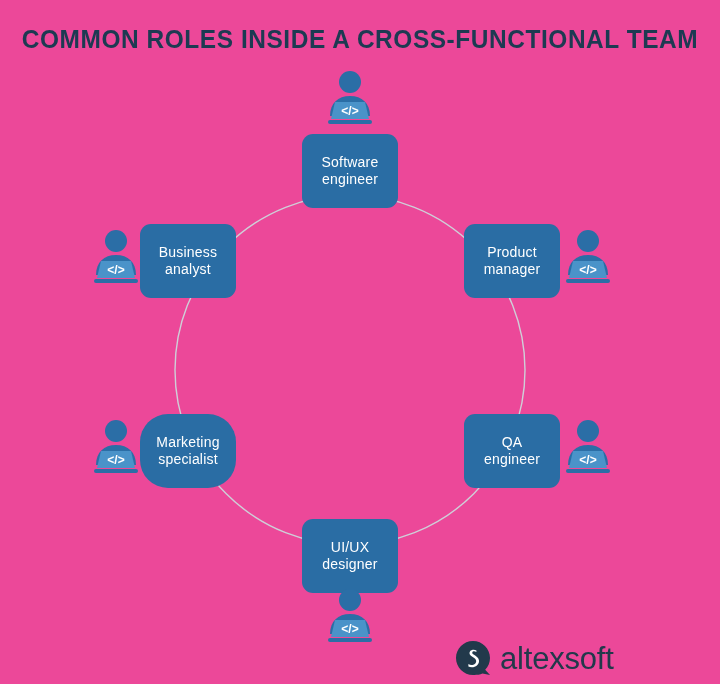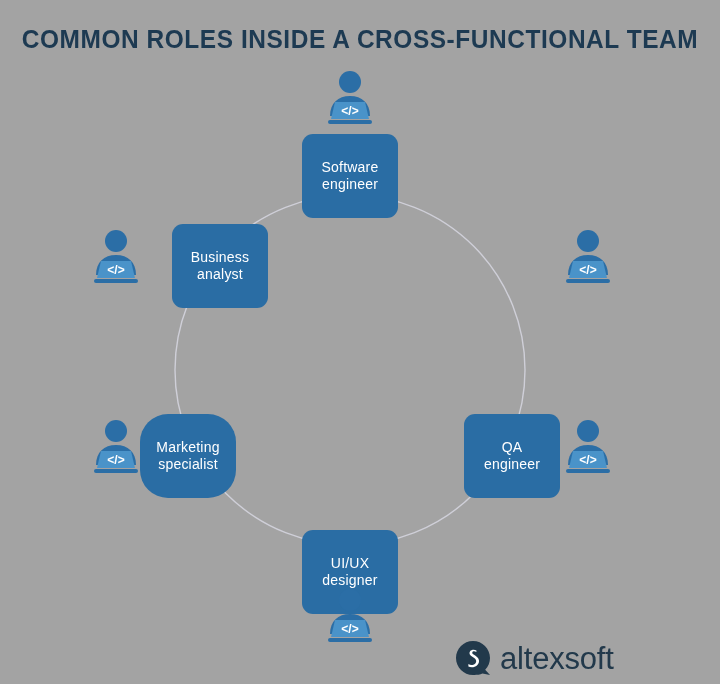--- a/index.html
+++ b/index.html
@@ -7,21 +7,21 @@
     padding: 0;
     background: #ffffff;
   }
   body {
     font-family: "Liberation Sans", sans-serif;
   }
   #canvas {
     position: relative;
     width: 720px;
     height: 684px;
-    background: #a3a3a3;
+    background: #ec4899;
     overflow: hidden;
   }
 
   
   #diagram-title {
     position: absolute;
     left: 0;
     top: 24px;
     width: 720px;
     text-align: center;
@@ -41,21 +41,21 @@
     left: 0;
     top: 0;
     width: 720px;
     height: 684px;
   }
 
   
   .role-node {
     position: absolute;
     width: 96px;
-    height: 84px;
+    height: 74px;
     border-radius: 11px;
     background: #2a6da4;
     color: #ffffff;
     display: flex;
     align-items: center;
     justify-content: center;
     text-align: center;
     line-height: 1.25;
     font-size: 14px;
     font-weight: normal;
@@ -113,41 +113,45 @@
     <path d="M6 46 C6 33 14 26 26 26 C38 26 46 33 46 46 Z" fill="#2b6ea6"></path>
     <path d="M11 32 L41 32 L45 49 L7 49 Z" fill="#4a93c9"></path>
     <rect x="4" y="50" width="44" height="4" rx="2" fill="#2b6ea6"></rect>
     <text x="26" y="45" text-anchor="middle" fill="#ffffff" font-family="'Liberation Sans', sans-serif" font-size="12" font-weight="bold">&lt;/&gt;</text>
   </svg>
   <div class="role-node" style="left:302px; top:134px;">
     <span class="role-label">Software
 engineer</span>
   </div>
 
+  <div class="role-node" style="left:464px; top:224px;">
+    <span class="role-label">Product
+manager</span>
+  </div>
   <svg class="person-icon" style="left:562px; top:229px;" viewBox="0 0 52 58">
     <circle cx="26" cy="12" r="11" fill="#2b6ea6"></circle>
     <path d="M6 46 C6 33 14 26 26 26 C38 26 46 33 46 46 Z" fill="#2b6ea6"></path>
     <path d="M11 32 L41 32 L45 49 L7 49 Z" fill="#4a93c9"></path>
     <rect x="4" y="50" width="44" height="4" rx="2" fill="#2b6ea6"></rect>
     <text x="26" y="45" text-anchor="middle" fill="#ffffff" font-family="'Liberation Sans', sans-serif" font-size="12" font-weight="bold">&lt;/&gt;</text>
   </svg>
 
   <div class="role-node" style="left:464px; top:414px;text-align:center;">
     <span class="role-label">QA
 engineer</span>
   </div>
   <svg class="person-icon" style="left:562px; top:419px;" viewBox="0 0 52 58">
     <circle cx="26" cy="12" r="11" fill="#2b6ea6"></circle>
     <path d="M6 46 C6 33 14 26 26 26 C38 26 46 33 46 46 Z" fill="#2b6ea6"></path>
     <path d="M11 32 L41 32 L45 49 L7 49 Z" fill="#4a93c9"></path>
     <rect x="4" y="50" width="44" height="4" rx="2" fill="#2b6ea6"></rect>
     <text x="26" y="45" text-anchor="middle" fill="#ffffff" font-family="'Liberation Sans', sans-serif" font-size="12" font-weight="bold">&lt;/&gt;</text>
   </svg>
 
-  <div class="role-node" style="left:302px; top:530px;">
+  <div class="role-node" style="left:302px; top:519px;">
     <span class="role-label">UI/UX
 designer</span>
   </div>
   <svg class="person-icon" style="left:324px; top:588px;" viewBox="0 0 52 58">
     <circle cx="26" cy="12" r="11" fill="#2b6ea6"></circle>
     <path d="M6 46 C6 33 14 26 26 26 C38 26 46 33 46 46 Z" fill="#2b6ea6"></path>
     <path d="M11 32 L41 32 L45 49 L7 49 Z" fill="#4a93c9"></path>
     <rect x="4" y="50" width="44" height="4" rx="2" fill="#2b6ea6"></rect>
     <text x="26" y="45" text-anchor="middle" fill="#ffffff" font-family="'Liberation Sans', sans-serif" font-size="12" font-weight="bold">&lt;/&gt;</text>
   </svg>
@@ -164,21 +168,21 @@
 specialist</span>
   </div>
 
   <svg class="person-icon" style="left:90px; top:229px;" viewBox="0 0 52 58">
     <circle cx="26" cy="12" r="11" fill="#2b6ea6"></circle>
     <path d="M6 46 C6 33 14 26 26 26 C38 26 46 33 46 46 Z" fill="#2b6ea6"></path>
     <path d="M11 32 L41 32 L45 49 L7 49 Z" fill="#4a93c9"></path>
     <rect x="4" y="50" width="44" height="4" rx="2" fill="#2b6ea6"></rect>
     <text x="26" y="45" text-anchor="middle" fill="#ffffff" font-family="'Liberation Sans', sans-serif" font-size="12" font-weight="bold">&lt;/&gt;</text>
   </svg>
-  <div class="role-node" style="left:140px; top:224px;margin-left:32px;">
+  <div class="role-node" style="left:140px; top:224px;">
     <span class="role-label">Business
 analyst</span>
   </div>
 
   <div id="brand-logo">
     <svg id="brand-mark" viewBox="0 0 36 36">
       <path d="M18 1 C27.4 1 35 8.6 35 18 C35 22.6 33.2 26.7 30.2 29.7 L35 35 L27.5 33.6 C24.7 35.1 21.5 35 18 35 C8.6 35 1 27.4 1 18 C1 8.6 8.6 1 18 1 Z" fill="#22394b"></path>
       <path d="M21.4 10.4 C19.4 9.2 16.4 9.4 15.1 11.2 C13.9 12.9 14.6 14.9 16.2 16.1 C18.2 17.6 20.6 18.4 21.1 20.4 C21.6 22.5 19.8 24.6 17.4 24.9 C15.9 25.1 14.5 24.7 13.4 23.9 L13.4 26.6 C14.8 27.3 16.6 27.5 18.3 27.2 C22.1 26.6 24.6 23.5 23.9 20.1 C23.4 17.4 21 16.1 19 14.8 C17.9 14.1 17 13.3 17.3 12.4 C17.7 11.2 19.5 11 21.4 12 Z" fill="#ffffff"></path>
     </svg>
     <div id="brand-wordmark">altexsoft</div>

